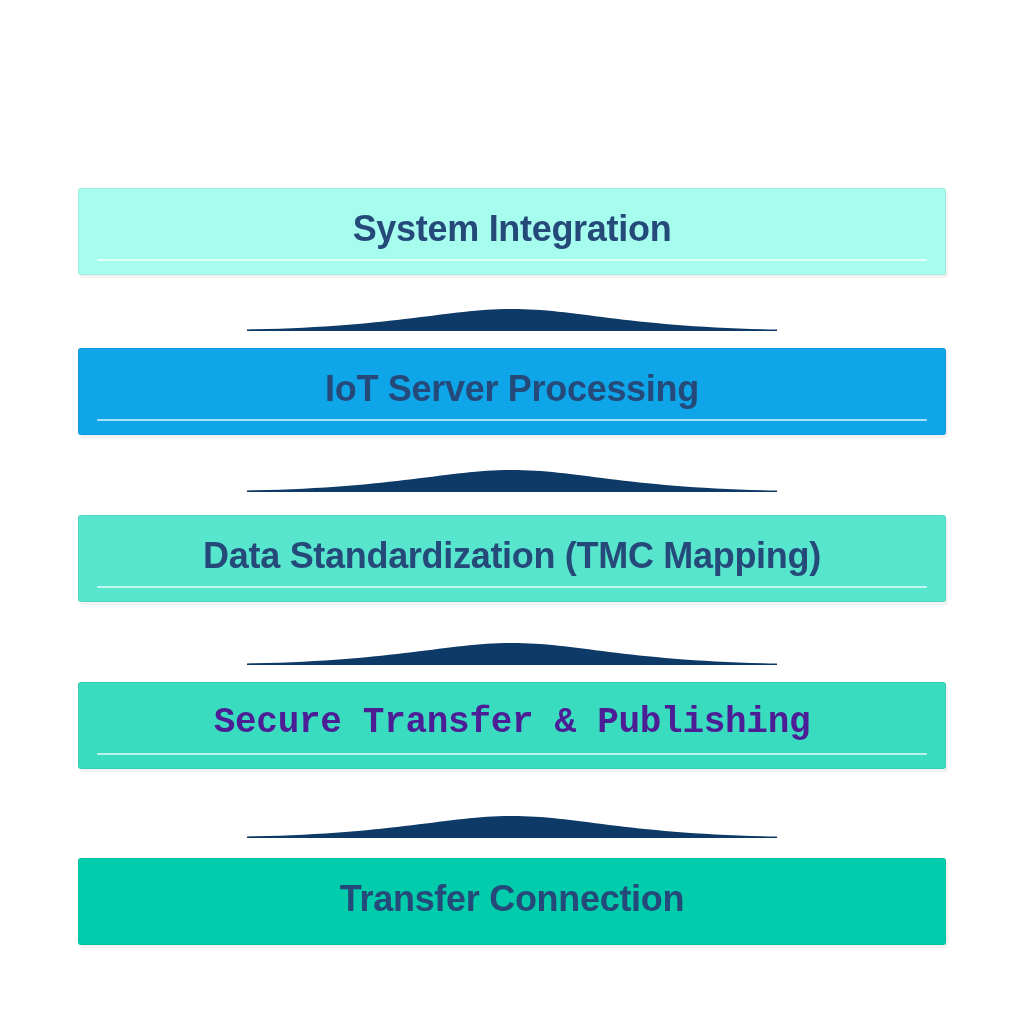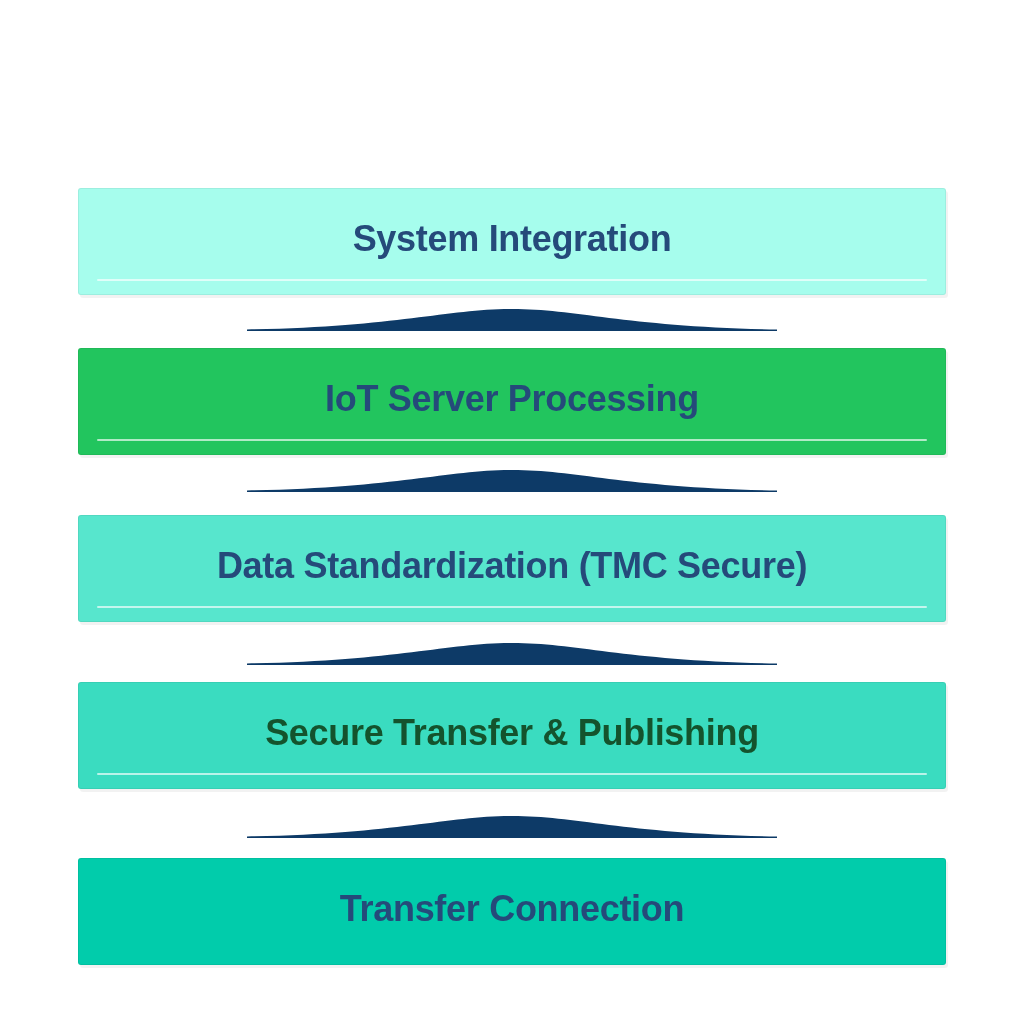--- a/index.html
+++ b/index.html
@@ -12,21 +12,21 @@
     position: relative;
     width: 1024px;
     height: 1024px;
     background: #ffffff;
     overflow: hidden;
   }
   .layer {
     position: absolute;
     left: 78px;
     width: 868px;
-    height: 107px;
+    height: 87px;
     border-radius: 3px;
     border: 1px solid rgba(0, 0, 0, 0.06);
     box-sizing: border-box;
     box-shadow: 2px 3px 0 rgba(0, 0, 0, 0.05);
     display: flex;
     align-items: center;
     justify-content: center;
   }
   .layer-label {
     font-size: 36px;
@@ -69,40 +69,40 @@
 
   <div class="layer layer-1" style="background-color: rgb(166, 253, 237);">
     <span class="layer-label" style="color: rgb(37, 74, 122);">System Integration</span>
     <div class="layer-underline"></div>
   </div>
 
   <svg class="arrow arrow-1" viewBox="0 0 530 26" preserveAspectRatio="none">
     <path d="M0,23.5 C150,21 200,3 265,3 C330,3 380,21 530,23.5 L530,25 L0,25 Z" style="fill: rgb(13, 58, 103);"></path>
   </svg>
 
-  <div class="layer layer-2" style="background-color: #22c55e;">
+  <div class="layer layer-2" style="background-color: #0ea5e9;">
     <span class="layer-label" style="color: rgb(37, 74, 122);">IoT Server Processing</span>
     <div class="layer-underline"></div>
   </div>
 
   <svg class="arrow arrow-2" viewBox="0 0 530 26" preserveAspectRatio="none">
     <path d="M0,23.5 C150,21 200,3 265,3 C330,3 380,21 530,23.5 L530,25 L0,25 Z" style="fill: rgb(13, 58, 103);"></path>
   </svg>
 
   <div class="layer layer-3" style="background-color: rgb(87, 230, 205);">
-    <span class="layer-label" style="color: rgb(37, 74, 122);">Data Standardization (TMC Secure)</span>
+    <span class="layer-label" style="color: rgb(37, 74, 122);">Data Standardization (TMC Mapping)</span>
     <div class="layer-underline"></div>
   </div>
 
   <svg class="arrow arrow-3" viewBox="0 0 530 26" preserveAspectRatio="none">
     <path d="M0,23.5 C150,21 200,3 265,3 C330,3 380,21 530,23.5 L530,25 L0,25 Z" style="fill: rgb(13, 58, 103);"></path>
   </svg>
 
   <div class="layer layer-4" style="background-color: rgb(58, 220, 192);">
-    <span class="layer-label" style="color: #14532d;">Secure Transfer &amp; Publishing</span>
+    <span class="layer-label" style="color: #4c1d95; font-family: Liberation Mono, monospace;">Secure Transfer &amp; Publishing</span>
     <div class="layer-underline"></div>
   </div>
 
   <svg class="arrow arrow-4" viewBox="0 0 530 26" preserveAspectRatio="none">
     <path d="M0,23.5 C150,21 200,3 265,3 C330,3 380,21 530,23.5 L530,25 L0,25 Z" style="fill: rgb(13, 58, 103);"></path>
   </svg>
 
   <div class="layer layer-5" style="background-color: rgb(1, 204, 171);">
     <span class="layer-label" style="color: rgb(37, 74, 122);">Transfer Connection</span>
   </div>

